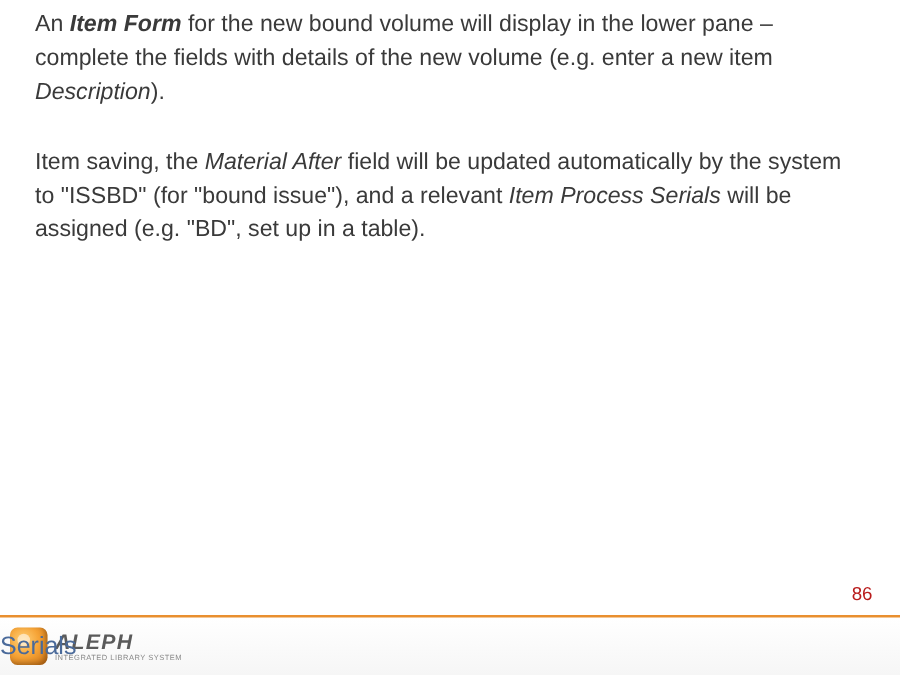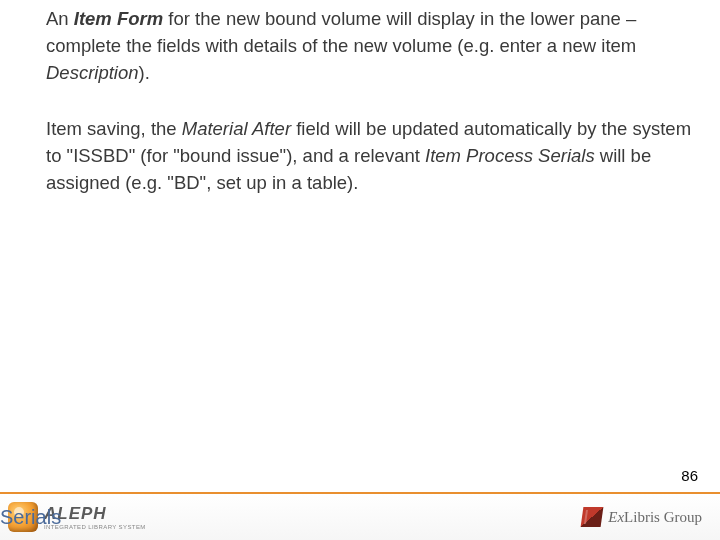--- a/index.html
+++ b/index.html
@@ -7,24 +7,24 @@
   .slide { width: 720px; height: 540px; position: relative; padding: 6px 28px 0 28px; }
   .title {
     font-size: 30px;
     font-weight: bold;
     color: #77933c;
     padding-bottom: 4px;
     border-bottom: 3px solid #e98f2f;
     margin-bottom: 22px;
     letter-spacing: 0.5px;
   }
-  .body p { font-size: 18.5px; line-height: 1.45; color: #3a3a3a; margin-bottom: 30px; font-weight: 400; margin-left: 18px; }
+  .body p { font-size: 18.5px; line-height: 1.45; color: #3a3a3a; margin-bottom: 30px; font-weight: 400; }
   .body .bi { font-style: italic; font-weight: bold; }
   .body .it { font-style: italic; }
-  .pagenum { position: absolute; right: 22px; bottom: 56px; font-size: 15px; color: #000000; }
+  .pagenum { position: absolute; right: 22px; bottom: 56px; font-size: 15px; color: #b91c1c; }
   .footer {
     position: absolute; left: 0; right: 0; bottom: 0; height: 48px;
     border-top: 2px solid #e98f2f;
     display: flex; align-items: center; justify-content: space-between;
     padding: 0 18px 0 8px;
     background: linear-gradient(#ffffff, #f6f6f6);
   }
   .footer-center {
     position: absolute; left: 0; right: 0; text-align: left;
     font-size: 20px; color: #4a6a9a; pointer-events: none;
@@ -75,21 +75,15 @@
 
   <div class="footer">
     <div class="logo-left">
       <div class="aleph-orb"></div>
       <div class="aleph-text">
         <span class="main">ALEPH</span>
         <span class="sub">INTEGRATED LIBRARY SYSTEM</span>
       </div>
     </div>
     <div class="footer-center">Serials</div>
-    <div class="logo-right">
-      <div class="ex-book"></div>
-      <div class="ex-text">
-        <span class="ex-em">Ex</span><span>Libris</span><span> Group</span>
-      </div>
-    </div>
   </div>
 
 </div>
 
 </body></html>

